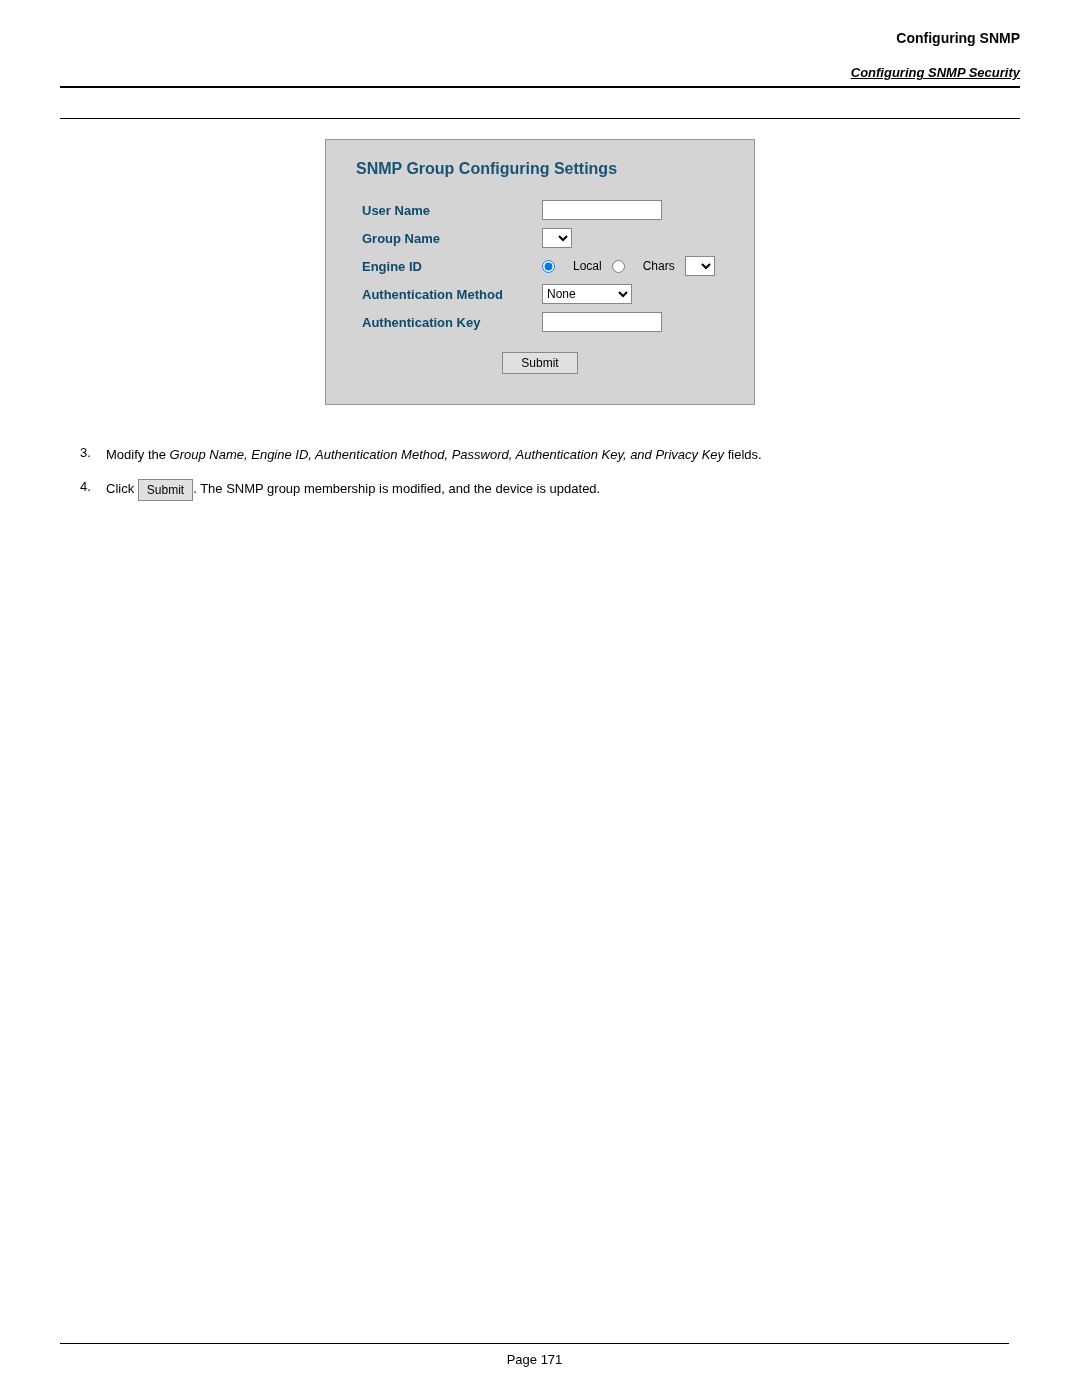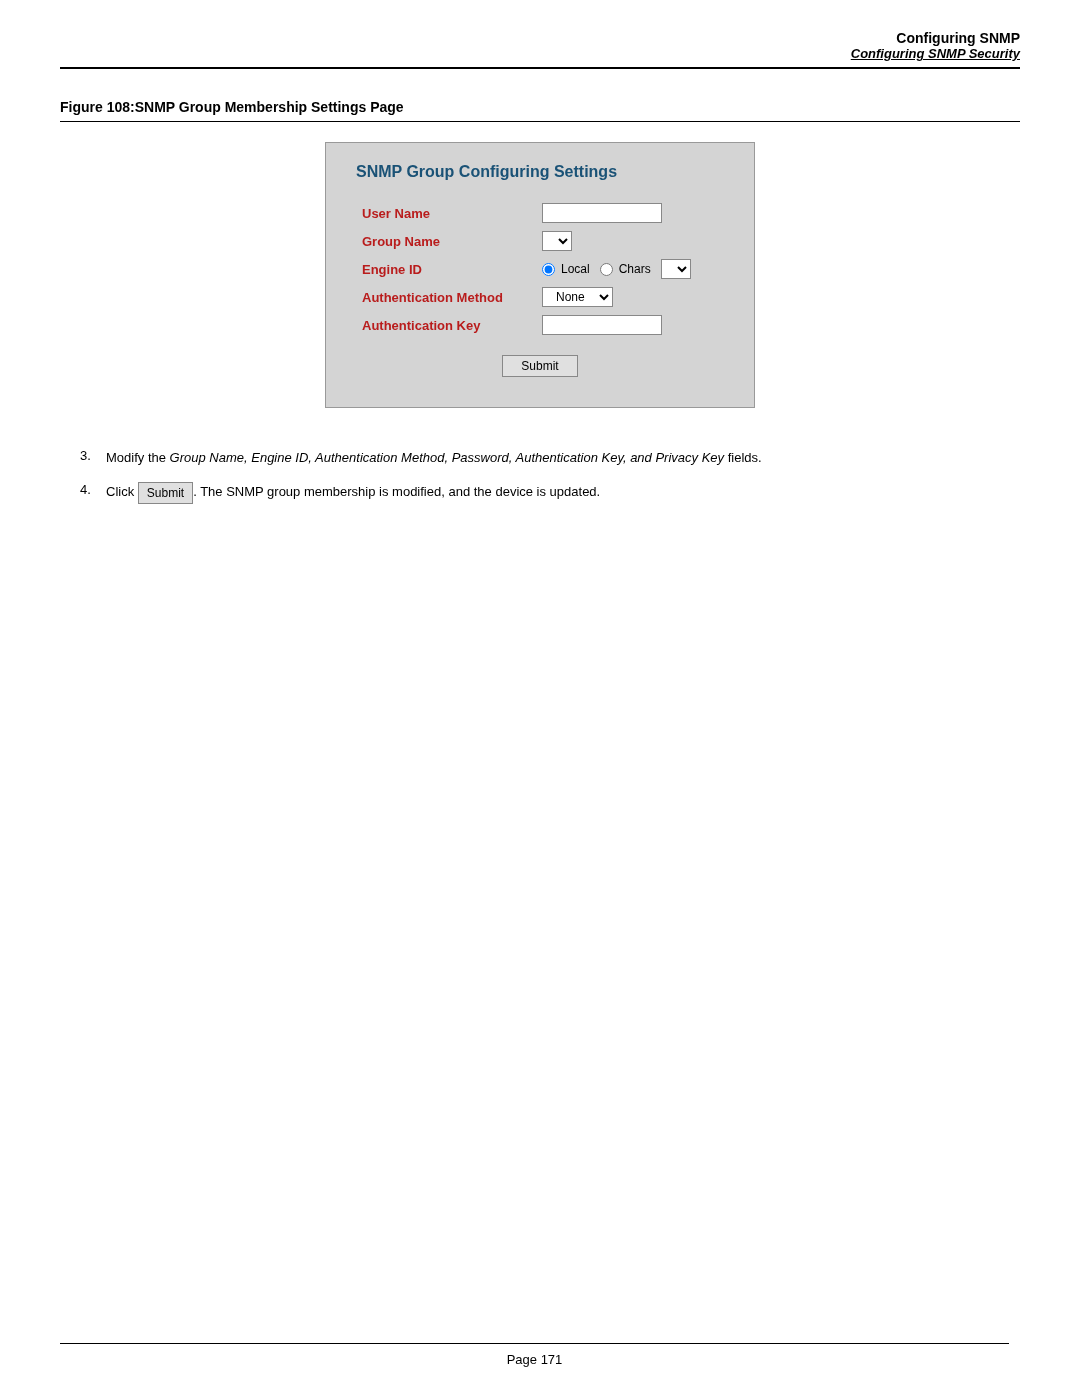--- a/index.html
+++ b/index.html
@@ -20,20 +20,21 @@
       display: flex;
       flex-direction: column;
     }
 
     
     .page-header {
       display: flex;
       flex-direction: column;
       align-items: flex-end;
       margin-bottom: 6px;
+      gap: 19px;
     }
     .header-title-main {
       font-size: 14px;
       font-weight: bold;
       color: #000;
     }
     .header-title-sub {
       font-size: 13px;
       font-style: italic;
       font-weight: bold;
@@ -82,21 +83,21 @@
       border-collapse: collapse;
     }
     .form-table tr td {
       padding: 4px 6px;
       vertical-align: middle;
     }
     .form-table .label-cell {
       font-weight: bold;
       font-size: 13px;
       white-space: nowrap;
-      color: #b91c1c;
+      color: #0c4a6e;
       width: 180px;
     }
     .form-table .control-cell {
       font-size: 13px;
     }
 
     
     input[type="text"] {
       width: 120px;
       height: 20px;
@@ -116,21 +117,21 @@
     }
 
     .radio-group {
       display: flex;
       align-items: center;
       gap: 10px;
     }
     .radio-option {
       display: flex;
       align-items: center;
-      gap: 4px;
+      gap: 16px;
       font-size: 12px;
     }
 
     
     .submit-row {
       text-align: center;
       margin-top: 16px;
     }
     button.submit-btn {
       padding: 3px 18px;
@@ -195,21 +196,20 @@
 <body>
 
 <div class="page-container">
 
   <div class="page-header">
     <span class="header-title-main">Configuring SNMP</span>
     <span class="header-title-sub">Configuring SNMP Security</span>
   </div>
   <hr class="header-rule">
 
-  <div class="figure-caption">Figure 108:SNMP Group Membership Settings Page</div>
   <hr class="figure-rule">
 
   <div class="panel">
     <div class="panel-title">SNMP Group Configuring Settings</div>
 
     <table class="form-table">
       <tbody>
 
         <tr>
           <td class="label-cell">User Name</td>
@@ -242,21 +242,21 @@
               <select style="width:30px;">
                 <option value=""></option>
               </select>
             </div>
           </td>
         </tr>
 
         <tr>
           <td class="label-cell">Authentication Method</td>
           <td class="control-cell">
-            <select style="width:71px;padding-left:9px;">
+            <select style="width:90px;">
               <option value="None">None</option>
               <option value="MD5">MD5</option>
               <option value="SHA">SHA</option>
             </select>
           </td>
         </tr>
 
 
         <tr>
           <td class="label-cell">Authentication Key</td>

